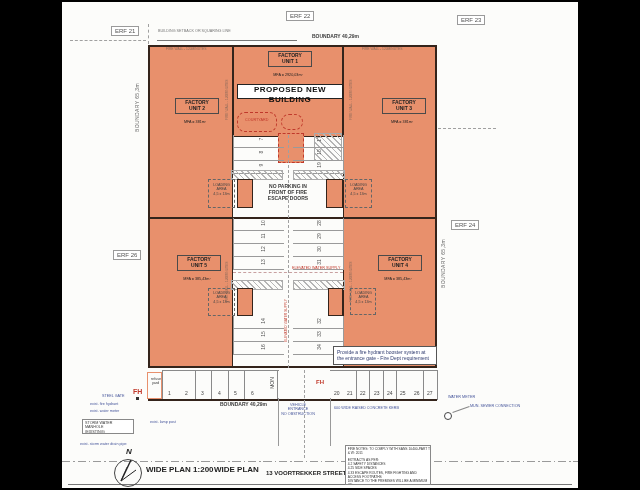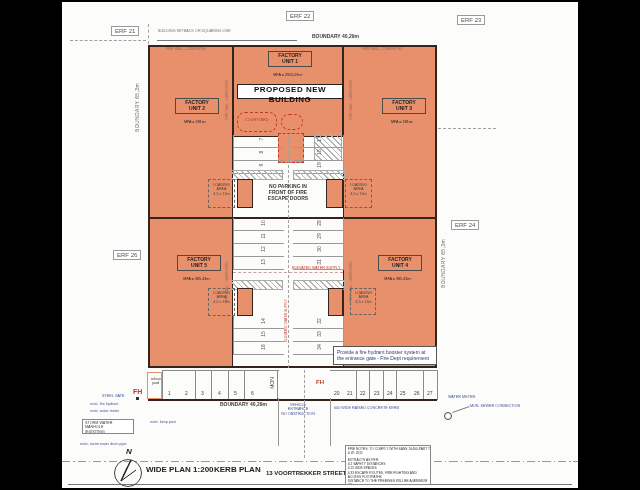--- a/index.html
+++ b/index.html
@@ -225,21 +225,21 @@
     <div class="solidH" style="left:6px;top:482px;width:504px;background:#777;"></div>
 
     <div class="circ" style="left:52px;top:457px;width:26px;height:26px;background:transparent;"></div>
     <svg class="abs" style="left:52px;top:457px;" width="26" height="26" viewBox="0 0 26 26">
       <line x1="7" y1="22" x2="17" y2="1" stroke="#222" stroke-width="1.4"></line>
       <line x1="7" y1="22" x2="22" y2="11" stroke="#222" stroke-width="1"></line>
       <line x1="7" y1="22" x2="13" y2="8" stroke="#222" stroke-width="0.6"></line>
     </svg>
     <div class="titletxt" style="left:64px;top:445px;font-size:8px;font-style:italic;">N</div>
     <div class="titletxt" style="left:84px;top:463px;font-size:8px;">WIDE PLAN 1:200</div>
-    <div class="titletxt" style="left:152px;top:463px;font-size:8px;">KERB PLAN</div>
+    <div class="titletxt" style="left:152px;top:463px;font-size:8px;">WIDE PLAN</div>
     <div class="titletxt" style="left:204px;top:468px;font-size:6px;">13 VOORTREKKER STREET</div>
 
     <div class="notebox" style="left:283px;top:443px;width:84px;height:38px;">
       <div style="transform:scale(.55);transform-origin:left top;width:150px;padding:2px 3px;">
         <div style="font-size:6px;color:#333;line-height:1.3;">FIRE NOTES: TO COMPLY WITH SANS 10400-PART T &amp; W: 2011</div>
         <div style="height:4px;"></div>
         <div style="font-size:6px;color:#333;line-height:1.3;">EXTRACTS AS PER:</div>
         <div style="font-size:6px;color:#333;line-height:1.3;">4.2 SAFETY DISTANCES</div>
         <div style="font-size:6px;color:#333;line-height:1.3;">4.25 SIDE SPACES</div>
         <div style="font-size:6px;color:#333;line-height:1.3;">4.33 ESCAPE ROUTES, FIRE FIGHTING AND ACCESS FOOTPATHS</div>

